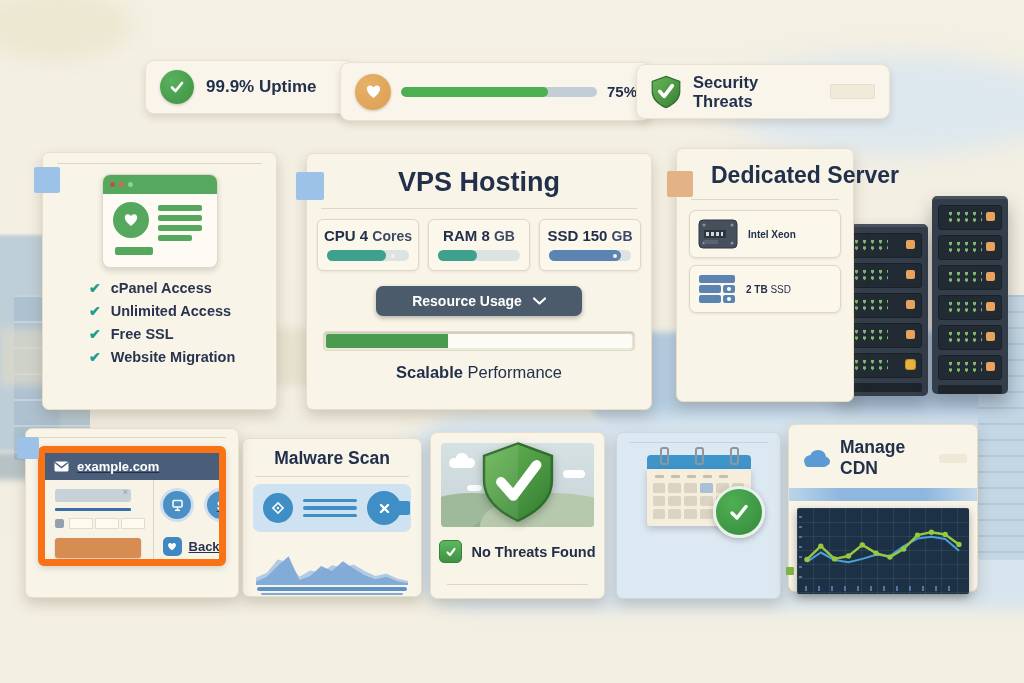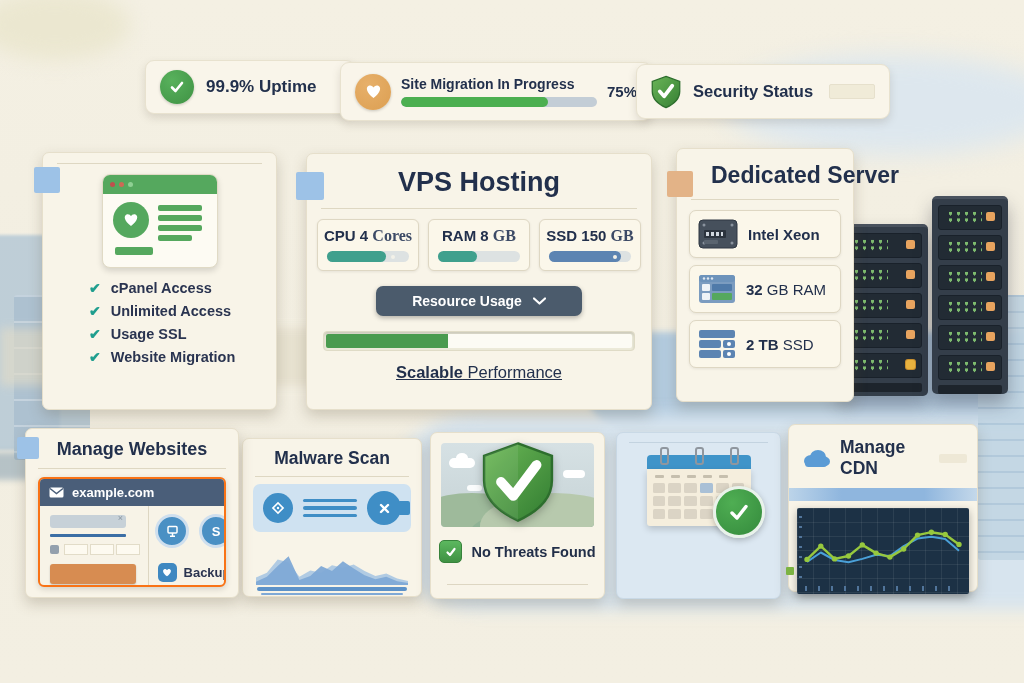--- a/index.html
+++ b/index.html
@@ -62,60 +62,60 @@
   .feature-list li{display:flex;align-items:center;gap:10px;margin-bottom:7px;font-size:14.5px;font-weight:600;color:#2a3450;}
   .tick{color:#1f9e8e;font-size:14px;font-weight:bold;}
   
   .card-vps{left:306px;top:153px;width:344px;height:255px;z-index:3;}
   .card-vps .accent{left:-11px;top:18px;width:28px;height:28px;background:#9dc2e7;}
   .card-vps .card-title{font-size:27px;margin-top:13px;}
   .spec-row{display:flex;justify-content:center;gap:9px;margin-top:4px;}
   .spec-tile{width:102px;height:52px;background:#fbf7ea;border:1px solid #ded7c3;border-radius:6px;
     box-shadow:0 1px 3px rgba(0,0,0,.08);padding-top:7px;text-align:center;box-sizing:border-box;}
   .spec-label{font-size:15px;font-weight:bold;color:#22304c;}
-  .spec-label small{font-size:16px;font-weight:bold;color:#3c4a66;font-family:Liberation Serif, serif;}
+  .spec-label small{font-size:14px;font-weight:bold;color:#3c4a66;}
   .spec-bar{position:relative;margin:6px auto 0;width:82px;height:11px;border-radius:5.5px;background:#dde2e2;}
   .spec-fill{height:100%;border-radius:5.5px;}
   .spec-dot{position:absolute;top:3.5px;width:4px;height:4px;border-radius:50%;background:#f3f1e8;}
   .spec-tile:nth-child(1) .spec-dot{left:calc(72% + 5px);}
   .spec-tile:nth-child(2) .spec-dot{display:none;}
   .spec-tile:nth-child(3) .spec-dot{left:78%;}
   .resource-btn{display:flex;margin:15px auto 0;width:206px;height:30px;background:#4b5b6c;border:none;border-radius:7px;
     color:#fff;align-items:center;justify-content:center;gap:11px;font-size:14px;font-weight:600;
     font-family:"Liberation Sans",sans-serif;box-shadow:0 2px 5px rgba(0,0,0,.28);cursor:pointer;}
   .usage-outer{margin:15px auto 0;width:312px;height:20px;background:#ecead9;border:1px solid #dfdbc6;border-radius:4px;
     box-shadow:inset 0 2px 3px rgba(0,0,0,.14);padding:2px;box-sizing:border-box;}
   .usage-track{height:100%;background:#fcfbf4;border-radius:2px;overflow:hidden;}
   .usage-fill{height:100%;background:#4a9b4f;}
-  .vps-footer{margin-top:12px;text-align:center;font-size:16.5px;color:#22304c;text-decoration:underline;}
+  .vps-footer{margin-top:12px;text-align:center;font-size:16.5px;color:#22304c;}
   .vps-footer b{font-weight:bold;}
   
   .card-dedicated{left:676px;top:148px;width:176px;height:252px;z-index:2;}
   .card-dedicated .accent{left:-10px;top:22px;width:26px;height:26px;background:#e3b387;}
   .card-dedicated .card-title{font-size:23px;margin-top:13px;text-align:center;padding-left:34px;white-space:nowrap;}
   .ded-tile{display:flex;align-items:center;gap:10px;background:#fbf7ea;border:1px solid #ded7c3;border-radius:7px;
     height:46px;margin:0 12px 7px;padding:0 8px;box-shadow:0 1px 3px rgba(0,0,0,.08);}
-  .ded-label{font-size:15px;color:#22304c;}
+  .ded-label{font-size:10px;color:#22304c;}
   .ded-label b{font-weight:bold;}
   .rack{position:absolute;z-index:1;background:#343e4a;border-radius:5px;padding:6px 6px 4px;box-sizing:border-box;
     box-shadow:0 10px 18px rgba(40,40,55,.35);border-top:3px solid #49525e;}
   .rack-a{left:838px;top:224px;width:90px;height:172px;}
   .rack-b{left:932px;top:196px;width:76px;height:198px;}
   .rack-unit{height:23px;background:#222b34;border:1px solid #19212a;border-radius:3px;margin-bottom:5px;position:relative;}
   .rack-unit .leds{position:absolute;left:9px;top:5px;width:34px;height:13px;
     background-image:radial-gradient(circle at 2.5px 2.5px,#7dbb6e 1.7px,transparent 1.9px);background-size:8px 6.5px;}
   .rack-unit .led-orange{position:absolute;right:6px;top:6px;width:9px;height:9px;background:#e8a45f;border-radius:2px;}
   .rack-base{height:9px;background:#1d242c;border-radius:2px;margin-top:1px;}
   
   .card-manage{left:25px;top:428px;width:212px;height:168px;z-index:3;}
   .card-manage .accent{left:-9px;top:8px;width:22px;height:22px;background:#9dc2e7;}
   .card-manage .card-title{font-size:18px;margin-top:10px;}
   .card-manage .card-hr{margin:8px 12px;}
-  .site-panel{margin:0 12px;border:2px solid #f97316;border-radius:6px;overflow:hidden;height:106px;
-    background:#f7f3e7;box-shadow:0 2px 6px rgba(0,0,0,.15);}
+  .site-panel{margin:0 12px;border:7px solid #f97316;border-radius:6px;overflow:hidden;height:106px;
+    background:#f7f3e7;box-shadow:0 2px 6px rgba(0,0,0,.15);text-decoration:underline;}
   .panel-head{height:27px;background:#4a5e79;display:flex;align-items:center;gap:8px;padding:0 9px;
     color:#fff;font-size:13px;font-weight:bold;}
   .panel-body{display:flex;height:79px;}
   .pb-left{flex:1.15;padding:9px 8px 8px 10px;border-right:1px solid #ddd6c2;}
   .field{width:76px;height:13px;background:#c7d1d8;border-radius:3px;position:relative;}
   .field::after{content:"×";position:absolute;right:3px;top:-2px;font-size:9px;color:#8a97a3;}
   .underline{width:76px;height:3px;background:#3b6ea5;margin-top:6px;border-radius:1px;}
   .mini-row{display:flex;gap:2px;margin-top:7px;align-items:center;}
   .mini-sq{width:9px;height:9px;background:#93a0ad;border-radius:2px;margin-right:3px;}
   .mini-box{width:22px;height:9px;background:#fdfaf0;border:1px solid #e2dcc8;}
@@ -224,21 +224,20 @@
     <span class="badge-label">99.9% Uptime</span>
   </div>
 
   <div class="badge badge-migration">
     <span class="circ circ-orange">
       <svg width="17" height="15" viewBox="0 0 16 14">
           <path d="M8 13 C1 8 0.5 3 3.5 1.6 C5.5 0.7 7.3 2 8 3.3 C8.7 2 10.5 0.7 12.5 1.6 C15.5 3 15 8 8 13 Z" fill="#fff"></path>
         </svg>
     </span>
     <div class="mig-body">
-      <span class="mig-title">Site Migration In Progress</span>
       <div class="mig-row">
         <div class="mig-track">
           <div class="mig-fill" style="width: 75%;"></div>
         </div>
       </div>
     </div>
     <span class="mig-pct">75%</span>
   </div>
 
   <div class="badge badge-security">
@@ -247,21 +246,21 @@
         <defs>
             <linearGradient id="gsh1" x1="0" y1="0" x2="1" y2="1">
           <stop offset="0" stop-color="#6ab558"></stop>
               <stop offset="1" stop-color="#357f33"></stop>
             </linearGradient>
           </defs>
         <path d="M12 1 L23 5 V13 Q23 21 12 26 Q1 21 1 13 V5 Z" fill="url(#gsh1)" stroke="#2d6e2d" stroke-width="1"></path>
         <polyline points="7,13 10.5,17 17,8.5" fill="none" stroke="#fff" stroke-width="3" stroke-linecap="round" stroke-linejoin="round"></polyline>
       </svg>
     </span>
-    <span class="sec-label">Security Status</span>
+    <span class="sec-label">Security Threats</span>
     <span class="sec-rect"></span>
   </div>
 
   <div class="card card-shared">
     <div class="accent"></div>
     <div class="card-hr"></div>
     <div class="browser">
       <div class="b-head">
           <i></i>
           <i></i>
@@ -286,21 +285,21 @@
       <li>
           <span class="tick">✔</span>
           <span>cPanel Access</span>
         </li>
       <li>
           <span class="tick">✔</span>
           <span>Unlimited Access</span>
         </li>
       <li>
           <span class="tick">✔</span>
-          <span>Usage SSL</span>
+          <span>Free SSL</span>
         </li>
       <li>
           <span class="tick">✔</span>
           <span>Website Migration</span>
         </li>
     </ul>
   </div>
 
   <div class="card card-vps">
     <div class="accent"></div>
@@ -364,36 +363,20 @@
           <rect x="18" y="13" width="3" height="4" fill="#cfd6dd"></rect>
             <rect x="23" y="13" width="2" height="4" fill="#cfd6dd"></rect>
           <rect x="6" y="21" width="14" height="4" rx="1" fill="#5a646f"></rect>
         </svg>
       </span>
       <span class="ded-label"><b>Intel Xeon</b><span></span></span>
     </div>
     <div class="ded-tile">
       <span style="display:flex;">
         <svg width="38" height="30" viewBox="0 0 38 30">
-          <rect x="1" y="1" width="36" height="28" rx="3" fill="#7b9cc0"></rect>
-          <rect x="1" y="1" width="36" height="7" rx="3" fill="#6d93bb"></rect>
-          <circle cx="6" cy="4.5" r="1.2" fill="#dfe8f0"></circle>
-            <circle cx="10" cy="4.5" r="1.2" fill="#dfe8f0"></circle>
-            <circle cx="14" cy="4.5" r="1.2" fill="#dfe8f0"></circle>
-          <rect x="4" y="10" width="8" height="7" rx="1" fill="#eef3f7"></rect>
-          <rect x="4" y="19" width="8" height="7" rx="1" fill="#eef3f7"></rect>
-          <rect x="14" y="10" width="20" height="7" rx="1" fill="#4f7aa9"></rect>
-          <rect x="14" y="19" width="20" height="7" rx="1" fill="#55a85e"></rect>
-        </svg>
-      </span>
-      <span class="ded-label"><b>32</b><span> GB RAM</span></span>
-    </div>
-    <div class="ded-tile">
-      <span style="display:flex;">
-        <svg width="38" height="30" viewBox="0 0 38 30">
           <rect x="1" y="1" width="36" height="8" rx="2" fill="#5c84b2"></rect>
           <rect x="1" y="11" width="22" height="8" rx="2" fill="#5c84b2"></rect>
           <rect x="25" y="11" width="12" height="8" rx="2" fill="#5c84b2"></rect>
             <circle cx="31" cy="15" r="2" fill="#fff"></circle>
           <rect x="1" y="21" width="22" height="8" rx="2" fill="#5c84b2"></rect>
           <rect x="25" y="21" width="12" height="8" rx="2" fill="#5c84b2"></rect>
             <circle cx="31" cy="25" r="2" fill="#fff"></circle>
         </svg>
       </span>
       <span class="ded-label"><b>2 TB</b><span> SSD</span></span>
@@ -446,21 +429,20 @@
       </div>
     <div class="rack-unit">
         <i class="leds"></i>
         <i class="led-orange"></i>
       </div>
     <div class="rack-base"></div>
   </div>
 
   <div class="card card-manage">
     <div class="accent"></div>
-    <div class="card-title">Manage Websites</div>
     <div class="card-hr"></div>
     <div class="site-panel">
       <div class="panel-head">
         <span style="display:flex;">
           <svg width="15" height="11" viewBox="0 0 15 11">
               <rect x="0.5" y="0.5" width="14" height="10" rx="1.5" fill="#fff"></rect>
               <polyline points="1,1.5 7.5,6.5 14,1.5" fill="none" stroke="#4a5e79" stroke-width="1.4"></polyline>
             </svg>
         </span>
         <span>example.com</span>

